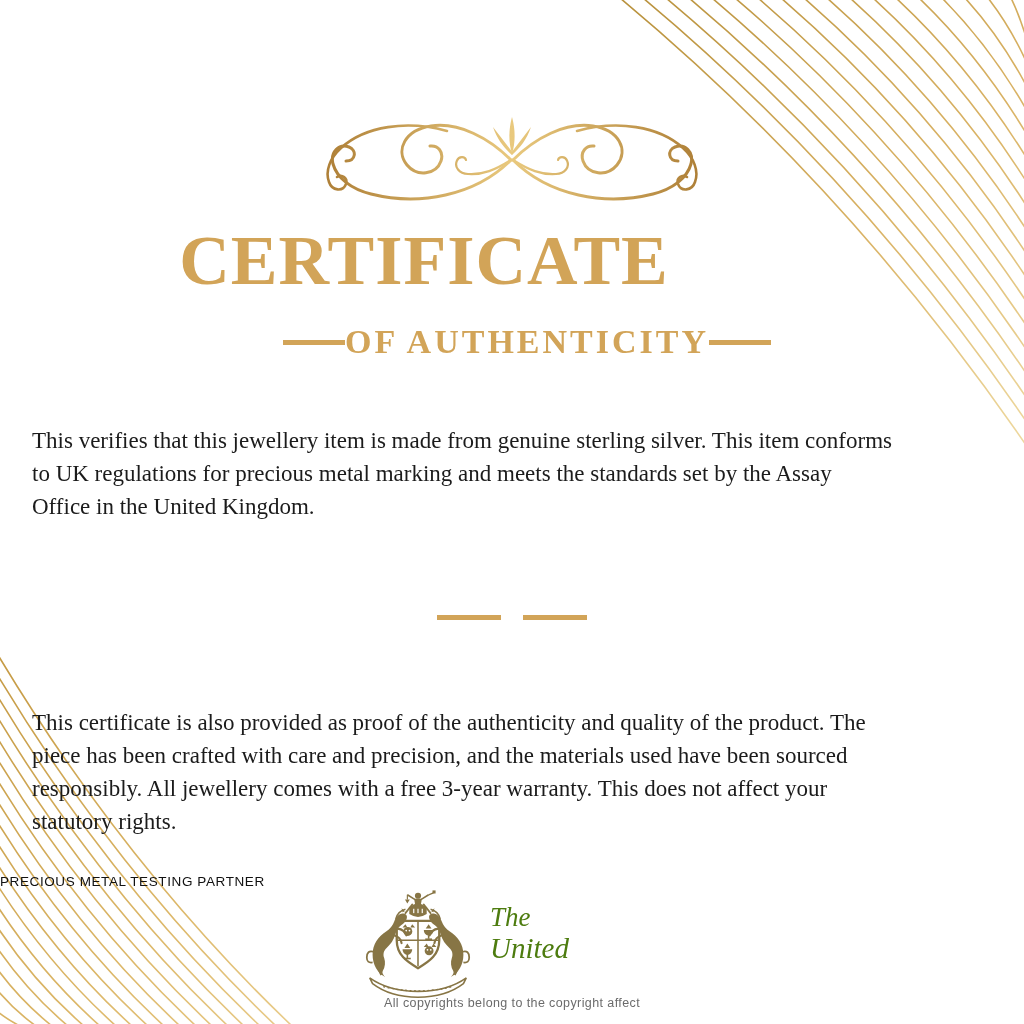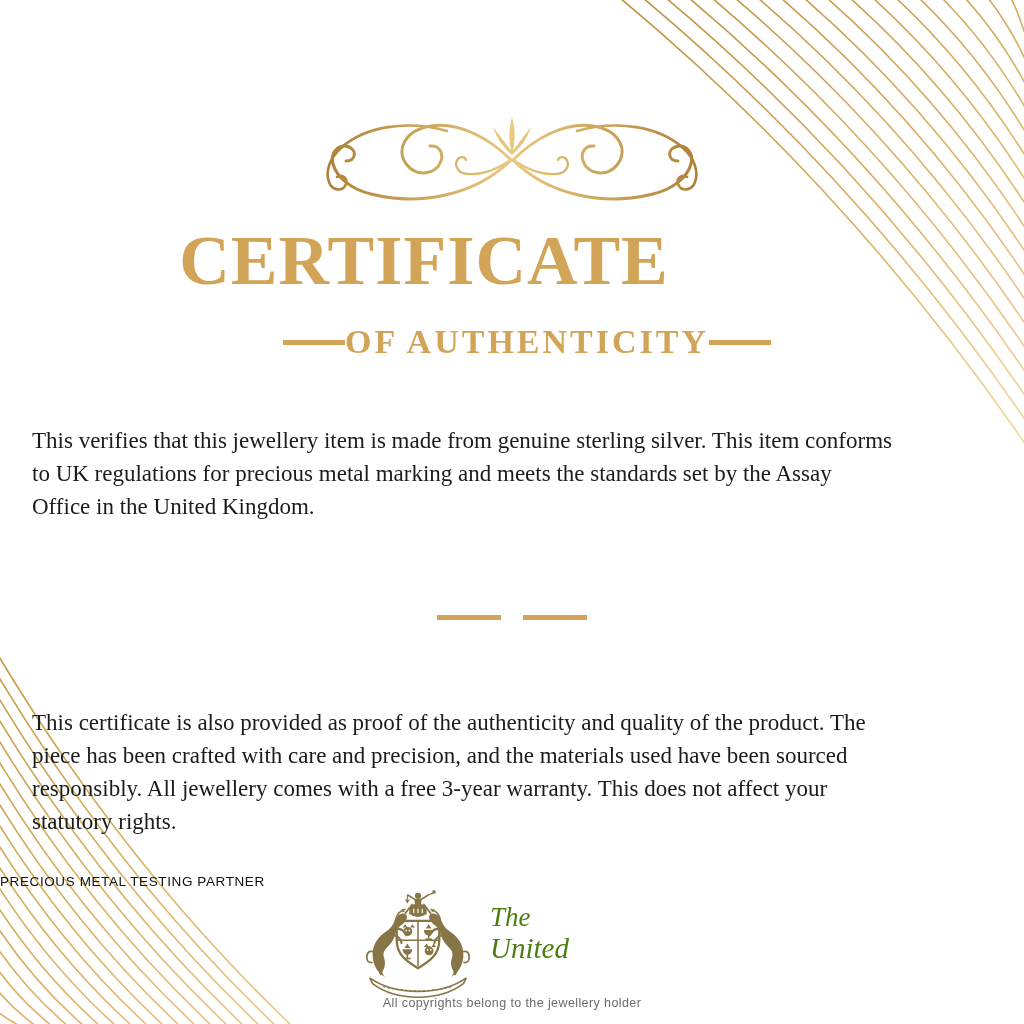--- a/index.html
+++ b/index.html
@@ -210,15 +210,15 @@
                C42,113 26,109 13,99 Z" fill="#ffffff" stroke="#877545" stroke-width="1.6"></path>
       <path d="M24,102 q36,9 72,0" stroke="#877545" stroke-width="1.4" stroke-dasharray="2 2.6" fill="none"></path>
     </g>
   </svg>
 
   <div class="brand">
     <div class="brand-the">The</div>
     <div class="brand-company">United</div>
   </div>
 
-  <div class="copyright">All copyrights belong to the jewellery holder</div>
+  <div class="copyright">All copyrights belong to the copyright affect</div>
 
 </div>
 
 </body></html>

